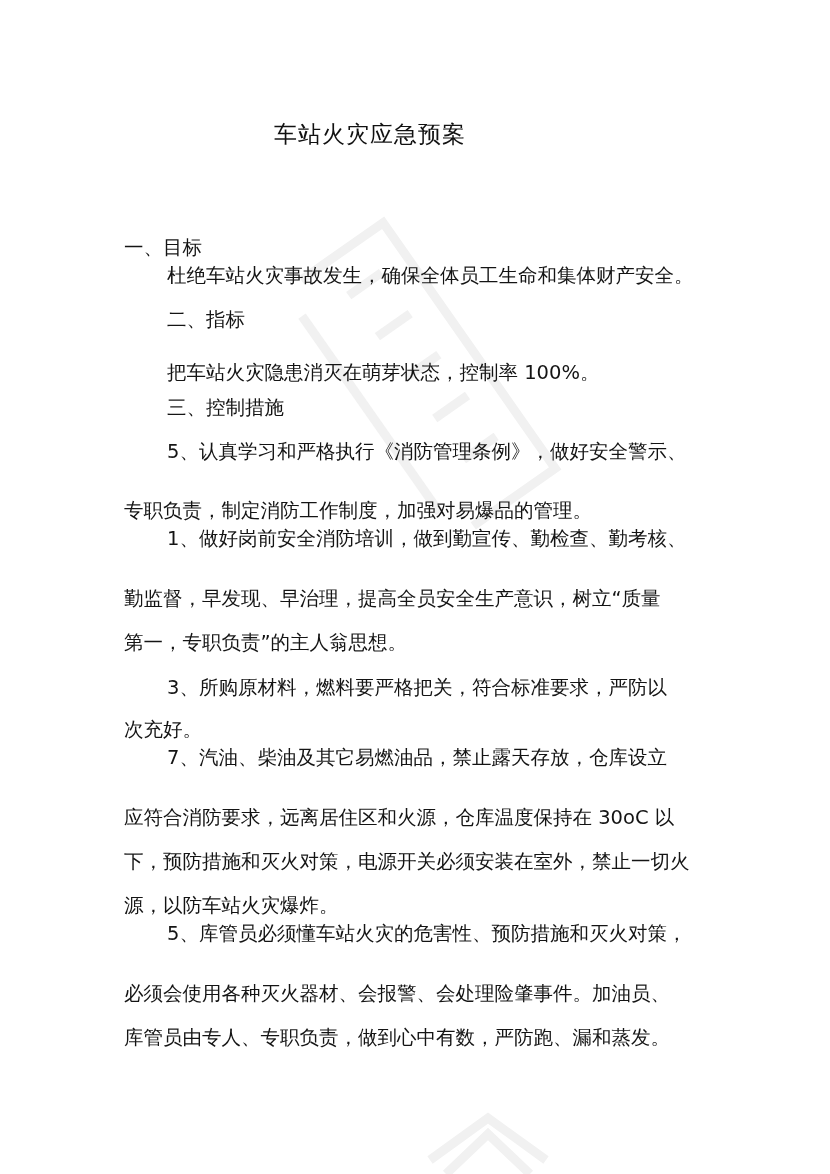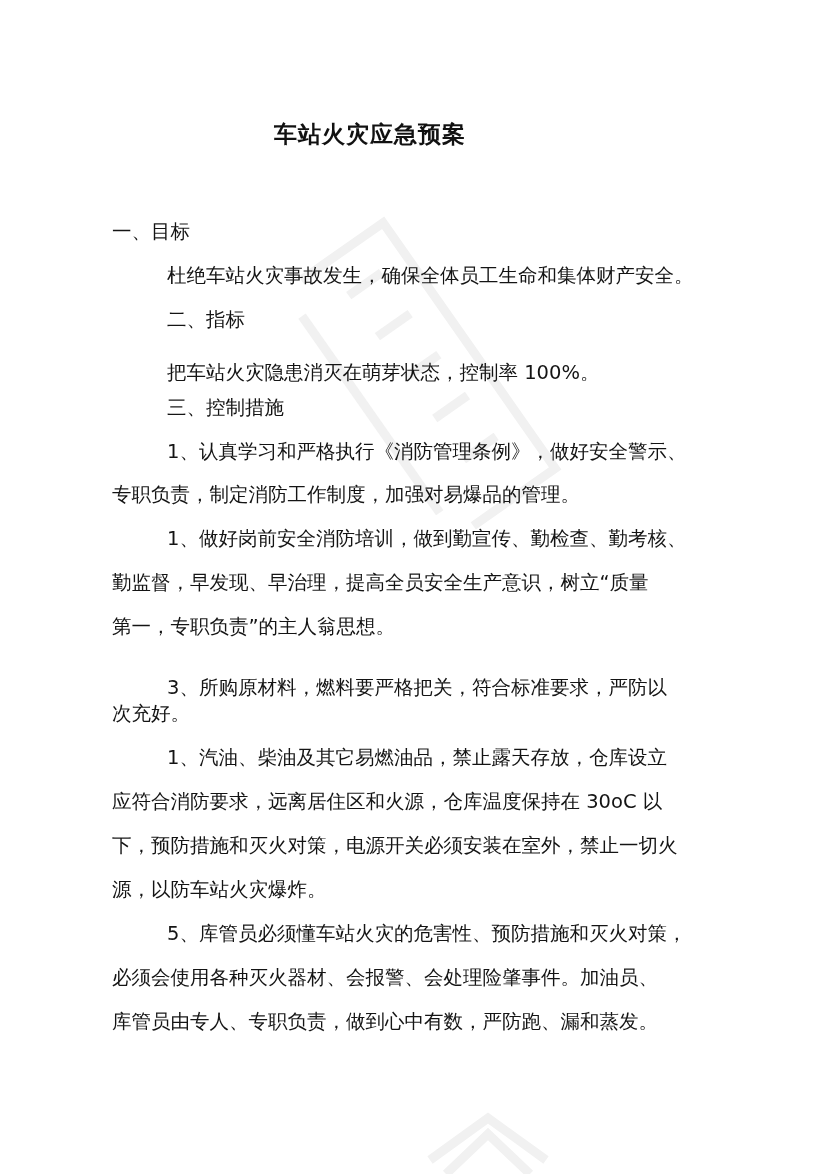--- a/index.html
+++ b/index.html
@@ -3,26 +3,26 @@
 <meta charset="utf-8">
 <style>
   html, body { margin:0; padding:0; }
   body {
     width:830px; height:1174px; background:#ffffff; position:relative; overflow:hidden;
     font-family: "DejaVu Sans", "Liberation Sans", sans-serif; color:#111;
   }
   .watermark { position:absolute; left:0; top:0; width:830px; height:1174px; pointer-events:none; }
   .title {
     position:absolute; left:0; width:740px; top:119px; text-align:center;
-    font-size:23px; font-weight:bold; letter-spacing:1px; color:#111;
+    font-size:23px; font-weight:normal; letter-spacing:1px; color:#111;
   }
   .line {
     position:absolute; font-size:19.5px; white-space:nowrap; height:30px; line-height:30px; color:#141414;
   }
-  .l0 { left:112px; }
+  .l0 { left:124px;margin-top:16px; }
   .l1 { left:167px; }
 </style>
 </head>
 <body>
 
 <svg class="watermark" viewBox="0 0 830 1174">
   <g fill="none" stroke="#f1f1f1" stroke-width="9">
 
     <g transform="translate(420,380) rotate(-35)">
       <path d="M-40,-150 L60,-150 L60,150 L-40,150"></path>
@@ -35,26 +35,26 @@
   </g>
 </svg>
 
 <div class="title">车站火灾应急预案</div>
 
 <div class="line l0" style="top:217px">一、目标</div>
 <div class="line l1" style="top:261px">杜绝车站火灾事故发生，确保全体员工生命和集体财产安全。</div>
 <div class="line l1" style="top:305px">二、指标</div>
 <div class="line l1" style="top:358px">把车站火灾隐患消灭在萌芽状态，控制率 100%。</div>
 <div class="line l1" style="top:393px">三、控制措施</div>
-<div class="line l1" style="top:437px">1、认真学习和严格执行《消防管理条例》，做好安全警示、</div>
+<div class="line l1" style="top:437px">5、认真学习和严格执行《消防管理条例》，做好安全警示、</div>
 <div class="line l0" style="top:480px">专职负责，制定消防工作制度，加强对易爆品的管理。</div>
 <div class="line l1" style="top:524px">1、做好岗前安全消防培训，做到勤宣传、勤检查、勤考核、</div>
 <div class="line l0" style="top:568px">勤监督，早发现、早治理，提高全员安全生产意识，树立“质量</div>
 <div class="line l0" style="top:612px">第一，专职负责”的主人翁思想。</div>
 <div class="line l1" style="top:673px">3、所购原材料，燃料要严格把关，符合标准要求，严防以</div>
 <div class="line l0" style="top:699px">次充好。</div>
-<div class="line l1" style="top:743px">1、汽油、柴油及其它易燃油品，禁止露天存放，仓库设立</div>
+<div class="line l1" style="top:743px">7、汽油、柴油及其它易燃油品，禁止露天存放，仓库设立</div>
 <div class="line l0" style="top:787px">应符合消防要求，远离居住区和火源，仓库温度保持在 30oC 以</div>
 <div class="line l0" style="top:831px">下，预防措施和灭火对策，电源开关必须安装在室外，禁止一切火</div>
 <div class="line l0" style="top:875px">源，以防车站火灾爆炸。</div>
 <div class="line l1" style="top:919px">5、库管员必须懂车站火灾的危害性、预防措施和灭火对策，</div>
 <div class="line l0" style="top:963px">必须会使用各种灭火器材、会报警、会处理险肇事件。加油员、</div>
 <div class="line l0" style="top:1007px">库管员由专人、专职负责，做到心中有数，严防跑、漏和蒸发。</div>
 
 </body></html>

